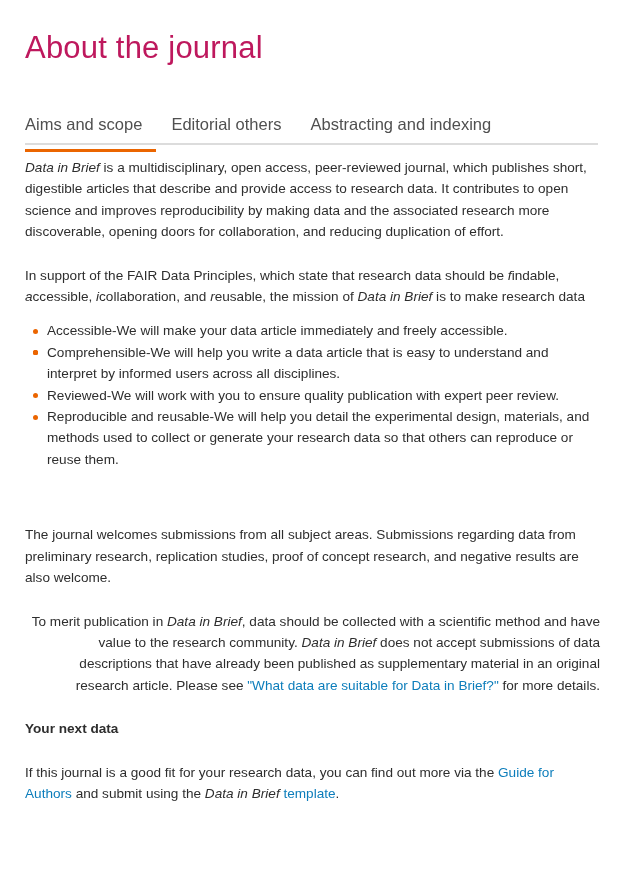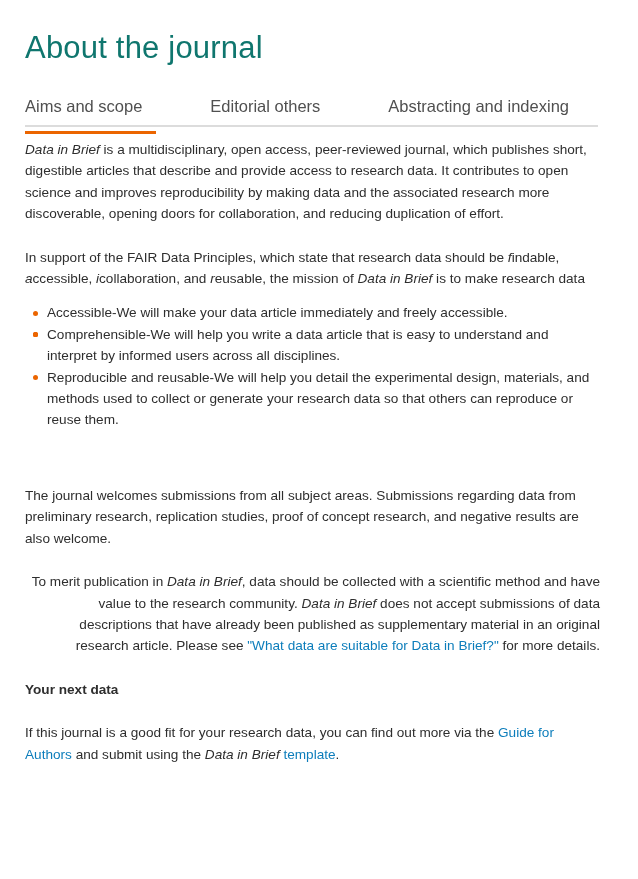--- a/index.html
+++ b/index.html
@@ -16,32 +16,31 @@
     }
     .page {
       position: relative;
       padding: 0 40px 0 25px;
     }
     .title {
       margin: 0;
       padding-top: 28px;
       font-size: 31px;
       font-weight: normal;
-      color: #0f766e;
+      color: #be185d;
       letter-spacing: 0.2px;
       line-height: 40px;
     }
     .tabs {
       display: flex;
-      margin-top: 26px;
+      margin-top: 44px;
       border-bottom: 2px solid #dcdcdc;
       width: 573px;
       height: 31px;
       position: relative;
-      justify-content: space-between;
     }
     .tab {
       font-size: 16.5px;
       color: #505050;
       margin-right: 29px;
       line-height: 24px;
       position: relative;
       cursor: pointer;
       white-space: nowrap;
     }
@@ -112,20 +111,21 @@
   <div class="content">
     <p class="p1"><em>Data in Brief</em><span> is a multidisciplinary, open access, peer-reviewed journal, which publishes short, digestible articles that describe and provide access to research data. It contributes to open science and improves reproducibility by making data and the associated research more discoverable, opening doors for collaboration, and reducing duplication of effort.</span></p>
 
     <p class="p2"><span>In support of the FAIR Data Principles, which state that research data should be </span><em>f</em><span>indable,</span> <em>a</em><span>ccessible, </span><em>i</em><span>collaboration, and </span><em>r</em><span>eusable, the mission of </span><em>Data in Brief</em><span> is to make research data</span></p>
 
     <ul class="bullets">
       <li><span class="dot"></span><span>Accessible-We will make your data article immediately and freely accessible.</span></li>
       <li><span class="dot"></span></li>
       <li><span class="dot"></span></li>
       <li><span class="dot"></span><span>Comprehensible-We will help you write a data article that is easy to understand and interpret by informed users across all disciplines.</span></li>
+      <li><span class="dot"></span><span>Reviewed-We will work with you to ensure quality publication with expert peer review.</span></li>
       <li><span class="dot"></span><span>Reproducible and reusable-We will help you detail the experimental design, materials, and methods used to collect or generate your research data so that others can reproduce or reuse them.</span></li>
     </ul>
 
     <p class="p3">The journal welcomes submissions from all subject areas. Submissions regarding data from preliminary research, replication studies, proof of concept research, and negative results are also welcome.</p>
 
     <p class="p4"><span>To merit publication in </span><em>Data in Brief</em><span>, data should be collected with a scientific method and have value to the research community. </span><em>Data in Brief</em><span> does not accept submissions of data descriptions that have already been published as supplementary material in an original research article. Please see </span><a class="link" href="#">"What data are suitable for Data in Brief?"</a><span> for more details.</span></p>
 
     <p class="heading">Your next data</p>
 
     <p class="p5"><span>If this journal is a good fit for your research data, you can find out more via the </span><a class="link" href="#">Guide for Authors</a><span> and submit using the </span><em>Data in Brief</em> <a class="link" href="#">template</a><span>.</span></p>

